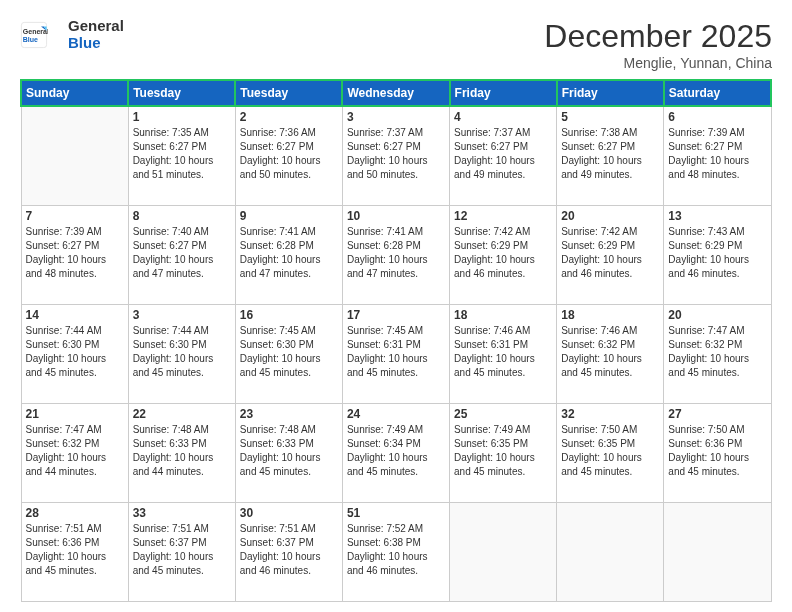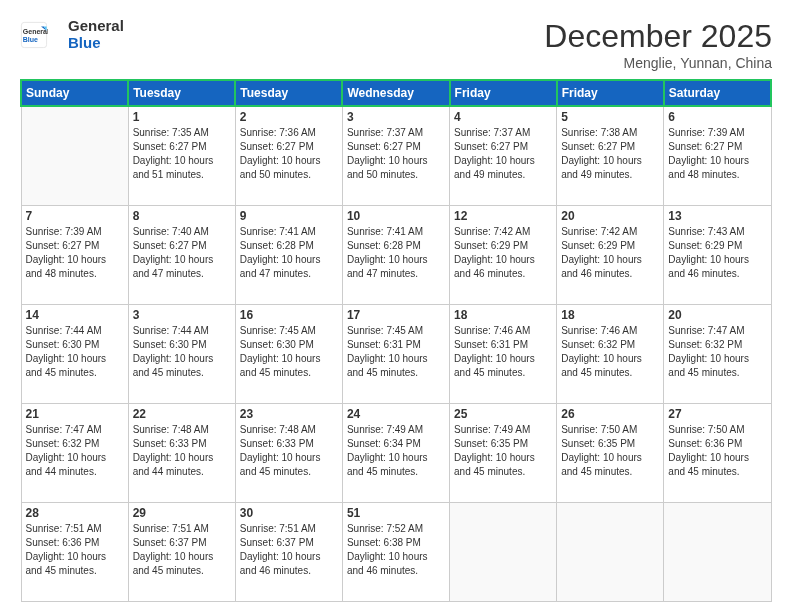--- a/index.html
+++ b/index.html
@@ -238,35 +238,35 @@
           </td>
           <td>
             <span class="day-number">24</span>
             <div class="day-info">Sunrise: 7:49 AM<br>Sunset: 6:34 PM<br>Daylight: 10 hours<br>and 45 minutes.</div>
           </td>
           <td>
             <span class="day-number">25</span>
             <div class="day-info">Sunrise: 7:49 AM<br>Sunset: 6:35 PM<br>Daylight: 10 hours<br>and 45 minutes.</div>
           </td>
           <td>
-            <span class="day-number">26</span>
+            <span class="day-number">32</span>
             <div class="day-info">Sunrise: 7:50 AM<br>Sunset: 6:35 PM<br>Daylight: 10 hours<br>and 45 minutes.</div>
           </td>
           <td>
             <span class="day-number">27</span>
             <div class="day-info">Sunrise: 7:50 AM<br>Sunset: 6:36 PM<br>Daylight: 10 hours<br>and 45 minutes.</div>
           </td>
         </tr>
         <tr>
           <td>
             <span class="day-number">28</span>
             <div class="day-info">Sunrise: 7:51 AM<br>Sunset: 6:36 PM<br>Daylight: 10 hours<br>and 45 minutes.</div>
           </td>
           <td>
-            <span class="day-number">29</span>
+            <span class="day-number">33</span>
             <div class="day-info">Sunrise: 7:51 AM<br>Sunset: 6:37 PM<br>Daylight: 10 hours<br>and 45 minutes.</div>
           </td>
           <td>
             <span class="day-number">30</span>
             <div class="day-info">Sunrise: 7:51 AM<br>Sunset: 6:37 PM<br>Daylight: 10 hours<br>and 46 minutes.</div>
           </td>
           <td>
             <span class="day-number">51</span>
             <div class="day-info">Sunrise: 7:52 AM<br>Sunset: 6:38 PM<br>Daylight: 10 hours<br>and 46 minutes.</div>
           </td>

